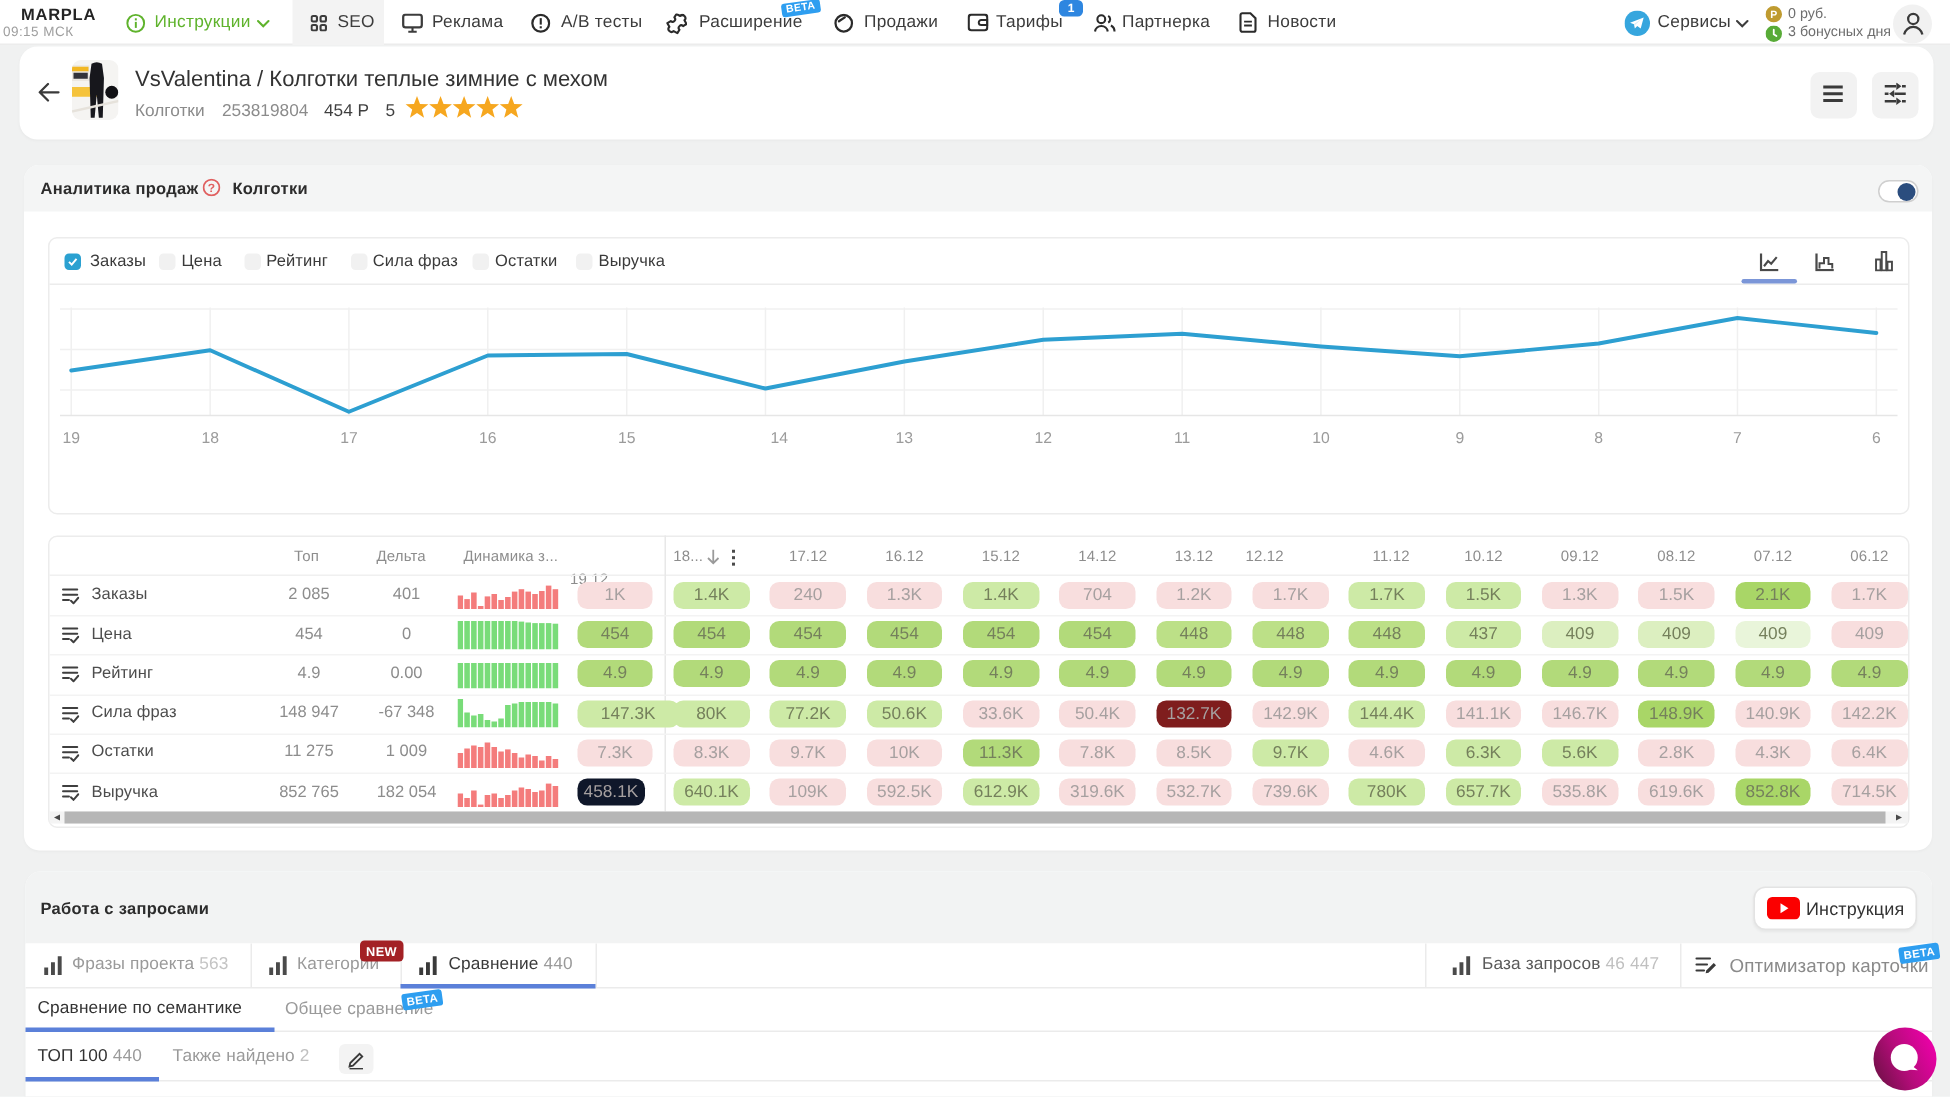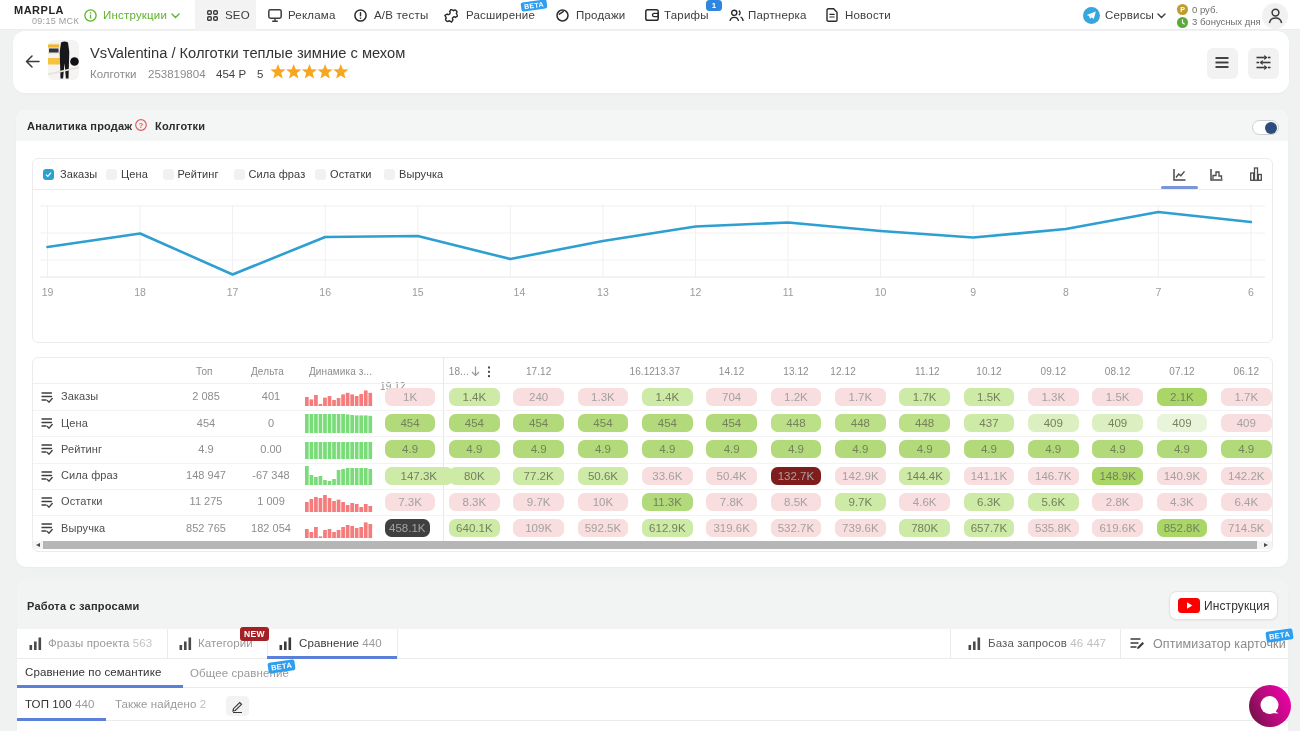--- a/index.html
+++ b/index.html
@@ -13,21 +13,21 @@
 .num{position:absolute;font-size:11px;color:#8d8d8d}
 .rlab{position:absolute;font-size:11px;color:#4d4d4d;letter-spacing:.1px}
 .tick{position:absolute;font-size:10.5px;color:#9b9b9b}
 .cbx{position:absolute;width:11px;height:11px;border-radius:3px;background:#f1f1f1;top:169px}
 .leg{position:absolute;font-size:11px;color:#3a3a3a;top:168px;letter-spacing:.1px}
 .tabtx{font-size:11.5px;letter-spacing:.1px}
 </style></head><body>
 
 <div class="nav">
 <div class="abs" style="left:14px;top:4px;font-size:11px;font-weight:bold;color:#242424;letter-spacing:.5px">MARPLA</div>
-<div class="abs" style="left:32px;top:16px;font-size:9px;color:#9e9e9e;letter-spacing:.3px">09:15 МСК</div>
+<div class="abs" style="left:2px;top:16px;font-size:9px;color:#9e9e9e;letter-spacing:.3px">09:15 МСК</div>
 <svg class="abs" style="left:84px;top:9px" width="13" height="13" viewBox="0 0 13 13">
       <circle cx="6.5" cy="6.5" r="5.6" fill="none" stroke="#5fb32c" stroke-width="1.3"></circle>
       <rect x="5.9" y="5.6" width="1.3" height="4" fill="#5fb32c"></rect>
       <rect x="5.9" y="3.2" width="1.3" height="1.4" fill="#5fb32c"></rect>
     </svg>
 <div class="nit" style="left:103px;color:#5fb32c;font-weight:500">Инструкции</div>
 <svg class="abs" style="left:171px;top:13px" width="9" height="6" viewBox="0 0 9 6">
       <path d="M1 1 L4.5 4.5 L8 1" fill="none" stroke="#5fb32c" stroke-width="1.4" stroke-linecap="round"></path>
     </svg>
 <div class="abs" style="left:195px;top:0;width:61px;height:30px;background:#f3f3f3"></div>
@@ -245,22 +245,22 @@
     <path d="M4.5 0.5 V9 M1 6 L4.5 9.5 L8 6" fill="none" stroke="#9a9a9a" stroke-width="1.2"></path>
   </svg>
 <svg class="abs" style="left:487.3px;top:366px;z-index:3" width="4" height="12" viewBox="0 0 4 12">
     <g fill="#4a4a4a">
       <rect x="1" y="0.5" width="2" height="2"></rect>
       <rect x="1" y="4.8" width="2" height="2"></rect>
       <rect x="1" y="9.1" width="2" height="2"></rect>
     </g>
   </svg>
 <div class="hd" style="left:538.7px;top:366px;width:60px;margin-left:-30px;text-align:center;z-index:3">17.12</div>
-<div class="hd" style="left:625px;top:366px;width:60px;margin-left:-30px;text-align:right;z-index:3">16.12</div>
-<div class="hd" style="left:667.3px;top:366px;width:60px;margin-left:-30px;text-align:center;z-index:3">13.37</div>
+<div class="hd" style="left:603.0px;top:366px;width:60px;margin-left:-30px;text-align:center;z-index:3">16.12</div>
+<div class="hd" style="left:667.3px;top:366px;width:60px;margin-left:-30px;text-align:center;z-index:3">15.12</div>
 <div class="hd" style="left:731.6px;top:366px;width:60px;margin-left:-30px;text-align:center;z-index:3">14.12</div>
 <div class="hd" style="left:796.0px;top:366px;width:60px;margin-left:-30px;text-align:center;z-index:3">13.12</div>
 <div class="hd" style="left:860.3px;top:366px;width:60px;margin-left:-30px;text-align:left;z-index:3">12.12</div>
 <div class="hd" style="left:945px;top:366px;width:60px;margin-left:-30px;text-align:left;z-index:3">11.12</div>
 <div class="hd" style="left:989.0px;top:366px;width:60px;margin-left:-30px;text-align:center;z-index:3">10.12</div>
 <div class="hd" style="left:1053.3px;top:366px;width:60px;margin-left:-30px;text-align:center;z-index:3">09.12</div>
 <div class="hd" style="left:1117.6px;top:366px;width:60px;margin-left:-30px;text-align:center;z-index:3">08.12</div>
 <div class="hd" style="left:1182.0px;top:366px;width:60px;margin-left:-30px;text-align:center;z-index:3">07.12</div>
 <div class="hd" style="left:1246.3px;top:366px;width:60px;margin-left:-30px;text-align:center;z-index:3">06.12</div>
 <div class="abs" style="left:33px;top:382.5px;width:1239px;height:1px;background:#f0f0f0;z-index:3"></div>
@@ -501,21 +501,21 @@
     <rect x="27.18" y="15.00" width="3.7" height="6.00" fill="#f47c7c"></rect>
     <rect x="31.71" y="13.00" width="3.7" height="8.00" fill="#f47c7c"></rect>
     <rect x="36.24" y="10.00" width="3.7" height="11.00" fill="#f47c7c"></rect>
     <rect x="40.77" y="8.00" width="3.7" height="13.00" fill="#f47c7c"></rect>
     <rect x="45.30" y="9.00" width="3.7" height="12.00" fill="#f47c7c"></rect>
     <rect x="49.83" y="11.00" width="3.7" height="10.00" fill="#f47c7c"></rect>
     <rect x="54.36" y="10.00" width="3.7" height="11.00" fill="#f47c7c"></rect>
     <rect x="58.89" y="5.40" width="3.7" height="15.60" fill="#f47c7c"></rect>
     <rect x="63.42" y="7.00" width="3.7" height="14.00" fill="#f47c7c"></rect>
   </svg>
-<div class="badge" style="left:384.8px;top:519.2px;width:45px;background:#404040;color:#a6a0a0;z-index:3">458.1K</div>
+<div class="badge" style="left:384.8px;top:519.2px;width:45px;background:#0f172a;color:#a6a0a0;z-index:3">458.1K</div>
 <div class="badge" style="left:449.1px;top:519.2px;width:50.5px;background:#cdeaa6;color:#75805c;z-index:3">640.1K</div>
 <div class="badge" style="left:513.4px;top:519.2px;width:50.5px;background:#f8dede;color:#a6a0a0;z-index:3">109K</div>
 <div class="badge" style="left:577.7px;top:519.2px;width:50.5px;background:#f8dede;color:#a6a0a0;z-index:3">592.5K</div>
 <div class="badge" style="left:642.1px;top:519.2px;width:50.5px;background:#cdeaa6;color:#75805c;z-index:3">612.9K</div>
 <div class="badge" style="left:706.4px;top:519.2px;width:50.5px;background:#f8dede;color:#a6a0a0;z-index:3">319.6K</div>
 <div class="badge" style="left:770.7px;top:519.2px;width:50.5px;background:#f8dede;color:#a6a0a0;z-index:3">532.7K</div>
 <div class="badge" style="left:835.1px;top:519.2px;width:50.5px;background:#f8dede;color:#a6a0a0;z-index:3">739.6K</div>
 <div class="badge" style="left:899.4px;top:519.2px;width:50.5px;background:#cdeaa6;color:#75805c;z-index:3">780K</div>
 <div class="badge" style="left:963.7px;top:519.2px;width:50.5px;background:#cdeaa6;color:#75805c;z-index:3">657.7K</div>
 <div class="badge" style="left:1028.0px;top:519.2px;width:50.5px;background:#f8dede;color:#a6a0a0;z-index:3">535.8K</div>

